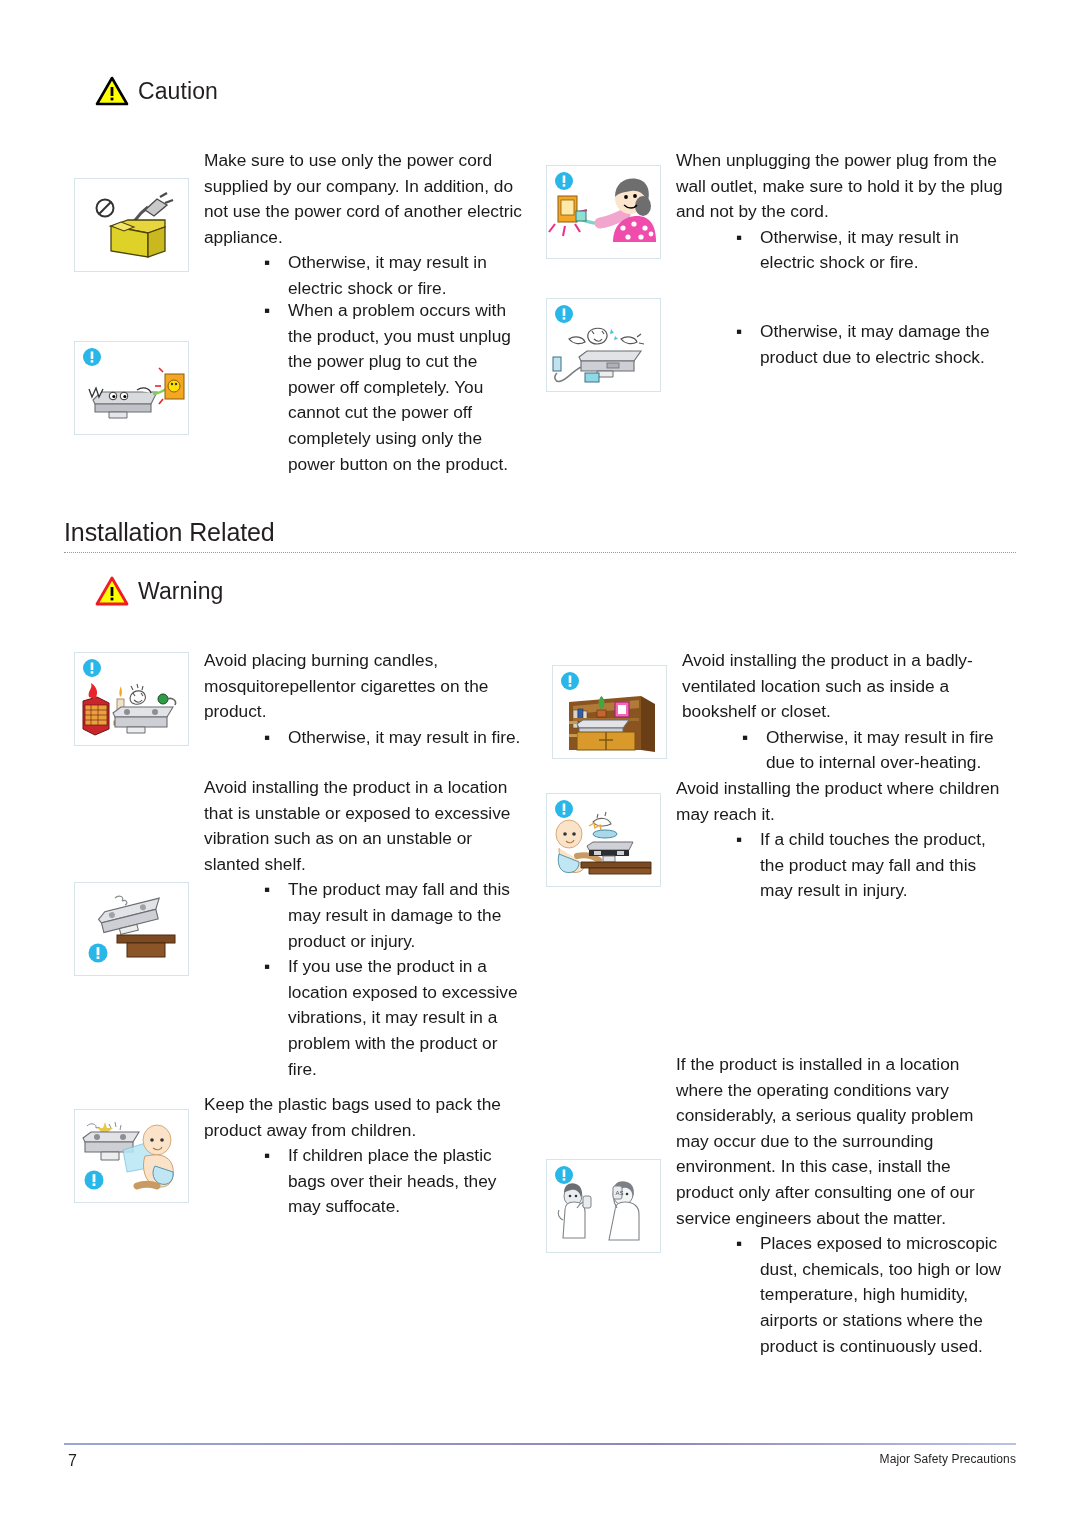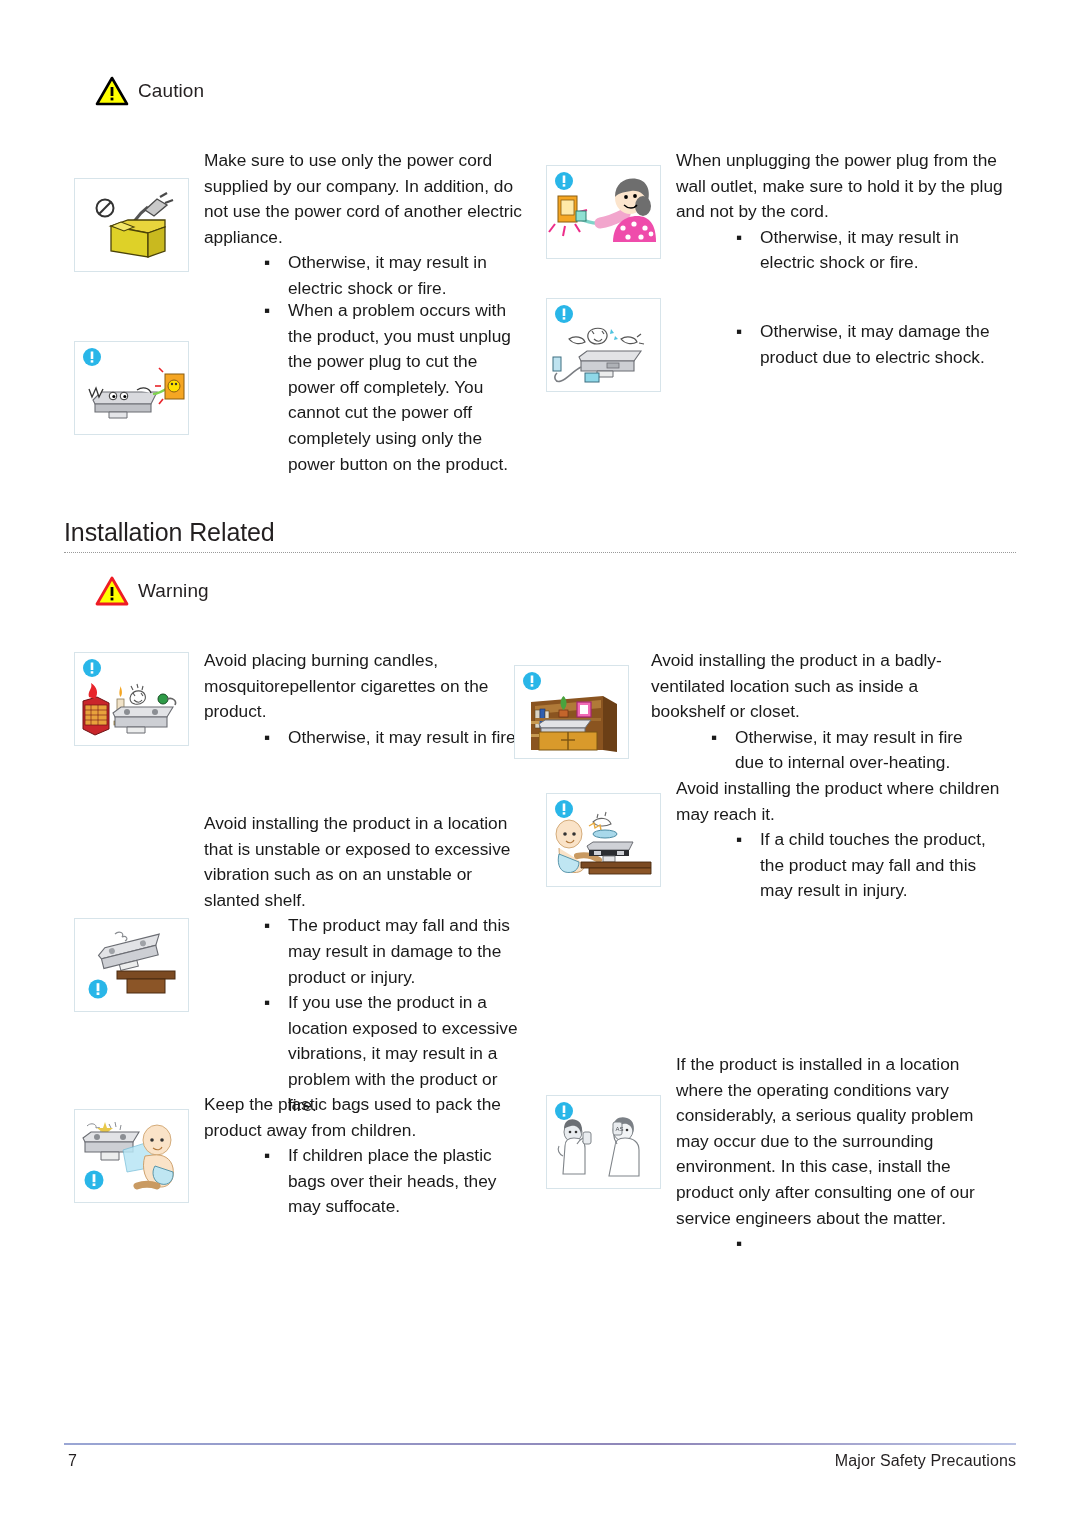--- a/index.html
+++ b/index.html
@@ -29,21 +29,21 @@
     display: flex;
     align-items: center;
     gap: 9px;
   }
   .alert-head .tri-wrap {
     width: 34px;
     height: 30px;
     display: block;
   }
   .alert-head .alert-label {
-    font-size: 19px;
+    font-size: 23px;
     letter-spacing: 0.1px;
     color: #231f20;
   }
 
   
   .section-heading {
     font-size: 25px;
     color: #231f20;
     letter-spacing: -0.1px;
     padding-bottom: 5px;
@@ -112,21 +112,21 @@
     position: absolute;
     left: 68px;
     top: 1452px;
     font-size: 16px;
     color: #231f20;
   }
   .footer-title {
     position: absolute;
     right: 64px;
     top: 1452px;
-    font-size: 16px;
+    font-size: 12px;
     color: #231f20;
     letter-spacing: 0.1px;
   }
 
   
   span[data-bind] { display: inline; }
 </style>
 </head>
 <body>
 
@@ -363,21 +363,21 @@
       <p class="lead" data-bind="sections.1.items.0.lead">Avoid placing burning candles, mosquitorepellentor cigarettes on the product.</p>
       <ul class="bullets">
         <li>
           <span class="bmark" data-bind="bullet_marker">▪</span>
           <span data-bind="sections.1.items.0.bullets.0">Otherwise, it may result in fire.</span>
         </li>
       </ul>
     </div>
   </div>
 
-  <div class="item" style="left:514px; top:648px; width:460px;gap:7px;">
+  <div class="item" style="left:552px; top:648px; width:460px;">
     <div class="icon-box">
       <svg width="113" height="92" viewBox="0 0 113 92">
         <circle cx="17" cy="15" r="9" fill="#29b6e8"></circle>
         <rect x="15.7" y="9.5" width="2.6" height="7.5" fill="#ffffff"></rect>
         <rect x="15.7" y="18.2" width="2.6" height="2.4" fill="#ffffff"></rect>
 
         <polygon points="16,36 88,30 88,84 16,84" fill="#8a5420"></polygon>
         <polygon points="88,30 102,38 102,86 88,84" fill="#6b3f16"></polygon>
 
         <polygon points="20,40 86,34 86,42 20,48" fill="#b07a38"></polygon>
@@ -408,21 +408,21 @@
       <p class="lead" data-bind="sections.1.items.1.lead">Avoid installing the product in a badly-ventilated location such as inside a bookshelf or closet.</p>
       <ul class="bullets">
         <li>
           <span class="bmark" data-bind="bullet_marker">▪</span>
           <span data-bind="sections.1.items.1.bullets.0">Otherwise, it may result in fire due to internal over-heating.</span>
         </li>
       </ul>
     </div>
   </div>
 
-  <div class="item" style="left:74px; top:811px; width:455px;">
+  <div class="item" style="left:74px; top:775px; width:455px;">
     <div class="icon-box">
       <svg width="113" height="92" viewBox="0 0 113 92">
 
         <g transform="rotate(-14 58 34)">
           <polygon points="24,28 32,22 88,22 82,32 26,32" fill="#e2e3e6" stroke="#6b6d73" stroke-width="1.1"></polygon>
           <polygon points="26,32 82,32 82,42 26,42" fill="#cdcfd4" stroke="#6b6d73" stroke-width="1.1"></polygon>
           <polygon points="42,42 60,42 60,48 42,48" fill="#eceded" stroke="#6b6d73" stroke-width="1"></polygon>
           <circle cx="38" cy="27" r="3" fill="#9fa2a7"></circle>
           <circle cx="70" cy="27" r="3" fill="#9fa2a7"></circle>
         </g>
@@ -566,20 +566,21 @@
         <path d="M70,48 C66,42 66,36 70,32" stroke="#7f8489" stroke-width="1.2" fill="none"></path>
         <rect x="66" y="26" width="9" height="13" rx="2" fill="#e9ecef" stroke="#7f8489" stroke-width="1"></rect>
         <text x="68.5" y="35" font-family="Liberation Sans, sans-serif" font-size="6" fill="#4b4f54">AS</text>
       </svg>
     </div>
     <div class="item-text">
       <p class="lead" data-bind="sections.1.items.5.lead">If the product is installed in a location where the operating conditions vary considerably, a serious quality problem may occur due to the surrounding environment. In this case, install the product only after consulting one of our service engineers about the matter.</p>
       <ul class="bullets">
         <li>
           <span class="bmark" data-bind="bullet_marker">▪</span>
+          <span data-bind="sections.1.items.5.bullets.0">Places exposed to microscopic dust, chemicals, too high or low temperature, high humidity, airports or stations where the product is continuously used.</span>
         </li>
       </ul>
     </div>
   </div>
 
   <div class="footer-rule"></div>
   <div class="footer-page" data-bind="document.page_number">7</div>
   <div class="footer-title" data-bind="document.title">Major Safety Precautions</div>
 
 </div>

